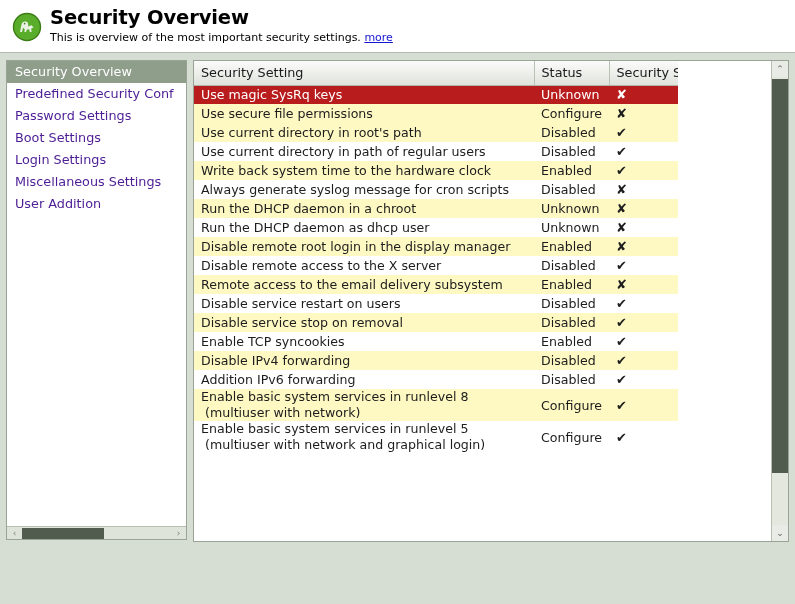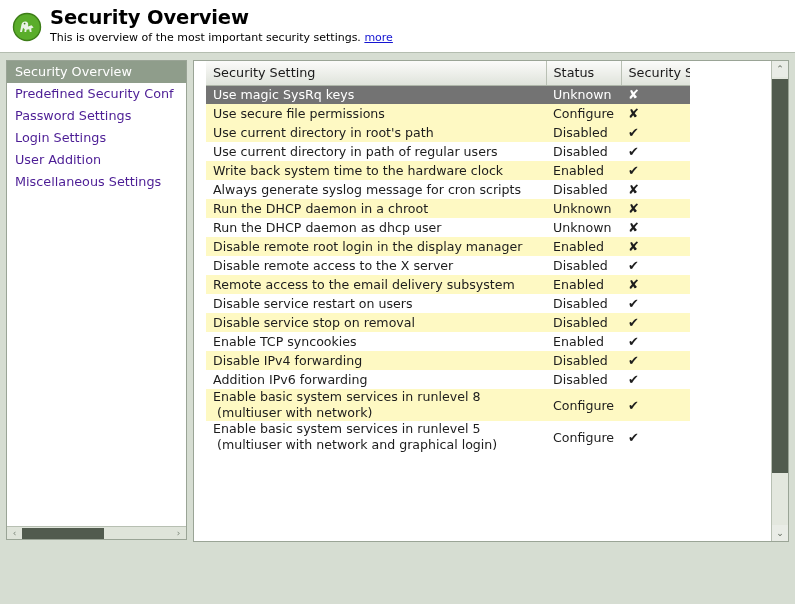--- a/index.html
+++ b/index.html
@@ -117,21 +117,21 @@
 
   
   #table-frame {
     position: absolute; left: 193px; top: 6px;
     width: 596px; height: 482px;
     border: 1px solid #9aa496;
     background: #ffffff;
     overflow: hidden;
   }
   #table-scrollwrap {
-    position: absolute; left: 12px; top: 0;
+    position: absolute; left: 0; top: 0;
     width: 484px; height: 480px;
     overflow: hidden;
   }
   table.grid {
     border-collapse: collapse;
     width: 578px;
     table-layout: fixed;
     font-size: 12.6px;
   }
   table.grid th {
@@ -151,21 +151,21 @@
   table.grid td {
     padding: 0 0 0 7px;
     height: 19px;
     color: #1d1d1d;
     vertical-align: middle;
     white-space: nowrap;
     overflow: hidden;
   }
   tr.r-even td { background: #ffffff; }
   tr.r-odd  td { background: #fef9c3; }
-  tr.r-sel  td { background: #737373; color: #ffffff; }
+  tr.r-sel  td { background: #b91c1c; color: #ffffff; }
   td.c-sym { text-align: left; padding-left: 9px; font-size: 13px; }
   td.c-multi { white-space: normal; line-height: 16px; padding-top: 2px; padding-bottom: 2px; }
   .ln2 { display: block; padding-left: 4px; }
 
   
   #table-vscroll {
     position: absolute; right: 0; top: 0;
     width: 17px; height: 480px;
     background: #e3e7de;
     border-left: 1px solid #b7bfb2;
@@ -241,23 +241,24 @@
   </div>
 </div>
 
 <div id="content">
 
   <div id="sidebar-frame">
     <div id="sidebar-list">
         <div class="side-item selected">Security Overview</div>
         <div class="side-item">Predefined Security Conf</div>
         <div class="side-item">Password Settings</div>
+        <div class="side-item">Boot Settings</div>
         <div class="side-item">Login Settings</div>
+        <div class="side-item">Miscellaneous Settings</div>
         <div class="side-item">User Addition</div>
-        <div class="side-item">Miscellaneous Settings</div>
       </div>
     <div id="side-hscroll">
       <div class="hs-arrow">‹</div>
       <div id="side-hs-track">
         <div id="side-hs-thumb" style="width: 55%;"></div>
       </div>
       <div class="hs-arrow">›</div>
     </div>
   </div>
 

